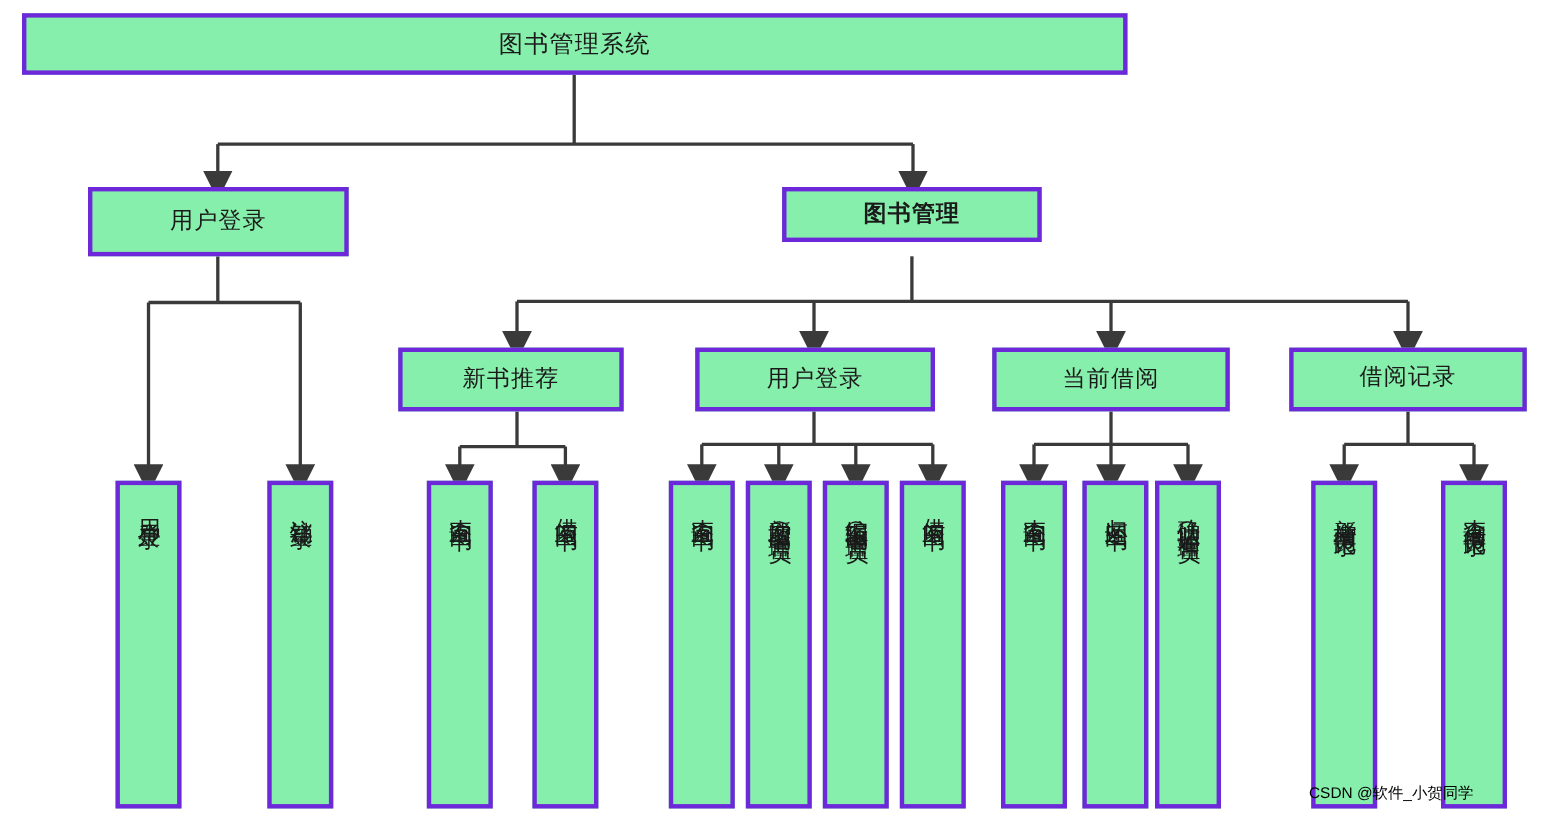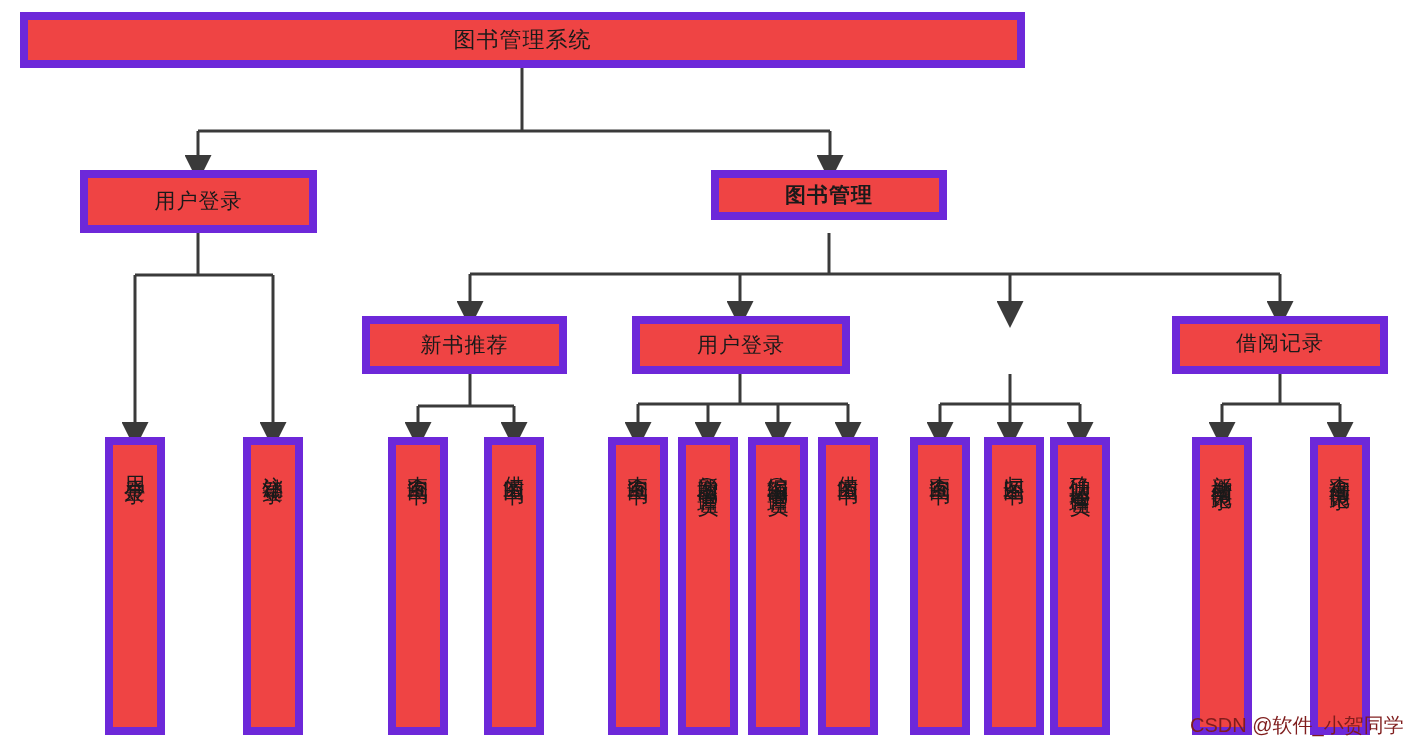--- a/index.html
+++ b/index.html
@@ -8,22 +8,22 @@
     background:#ffffff;
     font-family:"Liberation Sans","DejaVu Sans",sans-serif;
     overflow:hidden;
   }
   #stage{position:relative;width:1405px;height:747px;}
   svg.wires{position:absolute;left:0;top:0;width:1405px;height:747px;}
 
   .node{
     position:absolute;
     box-sizing:border-box;
-    background:#ef4444;
-    border:8px solid #6d28d9;
+    background:#86efac;
+    border:4px solid #6d28d9;
     display:flex;
     align-items:center;
     justify-content:center;
     color:#1a1a1a;
     z-index:2;
   }
   .node .lbl{
     display:block;
     text-align:center;
     letter-spacing:1px;
@@ -43,22 +43,22 @@
     text-orientation:upright;
     font-size:21px;
     line-height:1.22;
     letter-spacing:3px;
     white-space:nowrap;
   }
 
   .watermark{
     position:absolute;
     left:1190px;top:712px;
-    font-size:20px;
-    color:#7f1d1d;
+    font-size:14px;
+    color:#000000;
     white-space:nowrap;
     z-index:3;
     pointer-events:none;
   }
 </style>
 </head>
 <body>
 
 <div id="stage">
 
@@ -122,20 +122,23 @@
   <div class="node horiz" style="left:711px;top:170px;width:236px;height:50px;font-weight:bold;">
     <span class="lbl">图书管理</span>
   </div>
 
   <div class="node horiz" style="left:362px;top:316px;width:205px;height:58px;">
     <span class="lbl">新书推荐</span>
   </div>
   <div class="node horiz" style="left:632px;top:316px;width:218px;height:58px;">
     <span class="lbl">用户登录</span>
   </div>
+  <div class="node horiz" style="left:902px;top:316px;width:216px;height:58px;">
+    <span class="lbl">当前借阅</span>
+  </div>
   <div class="node horiz" style="left:1172px;top:316px;width:216px;height:58px;font-family:Liberation Mono, monospace;">
     <span class="lbl">借阅记录</span>
   </div>
 
   <div class="node leaf" style="left:105px;top:437px;width:60px;height:298px;">
     <span class="lbl">用户登录</span>
   </div>
   <div class="node leaf" style="left:243px;top:437px;width:60px;height:298px;">
     <span class="lbl">注销登录</span>
   </div>

